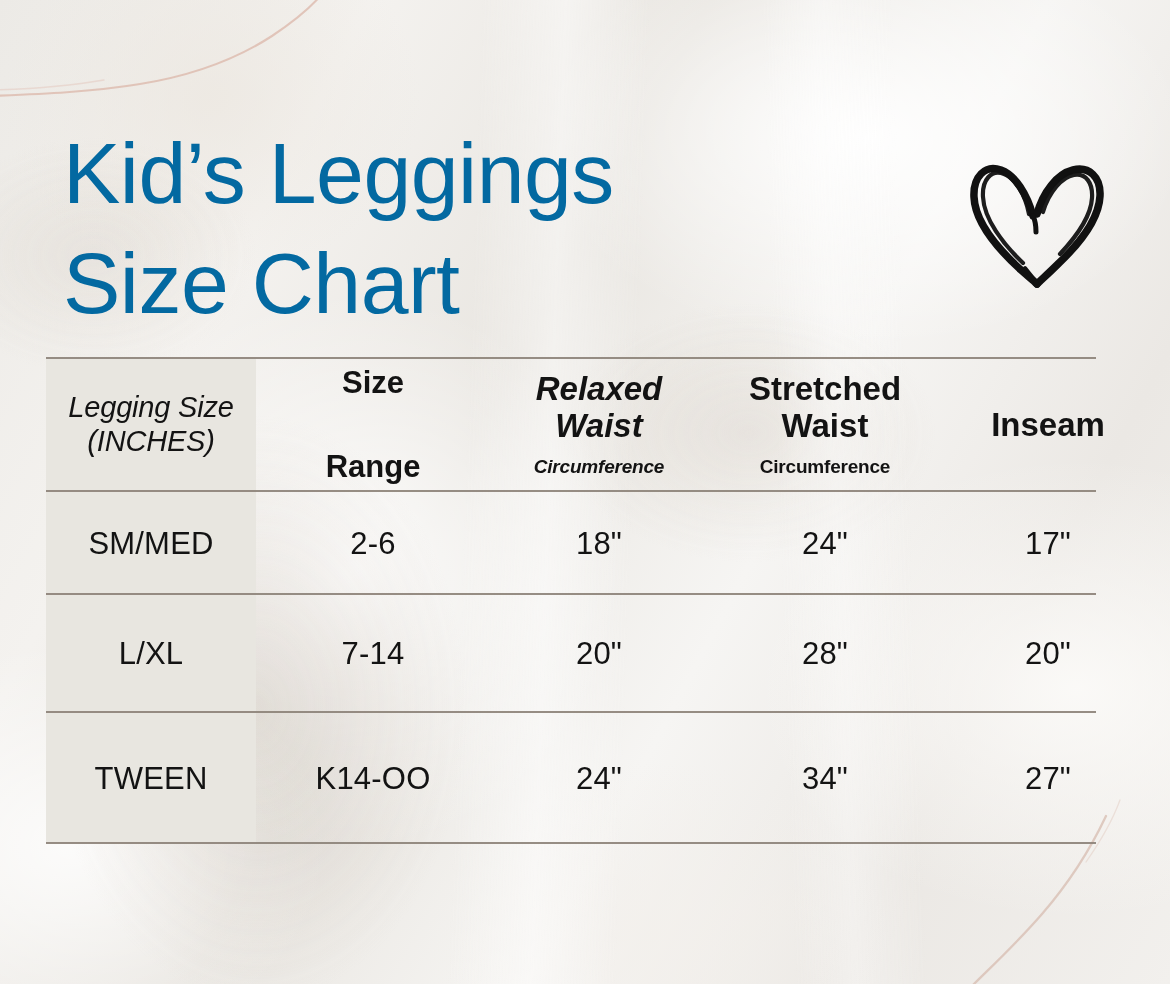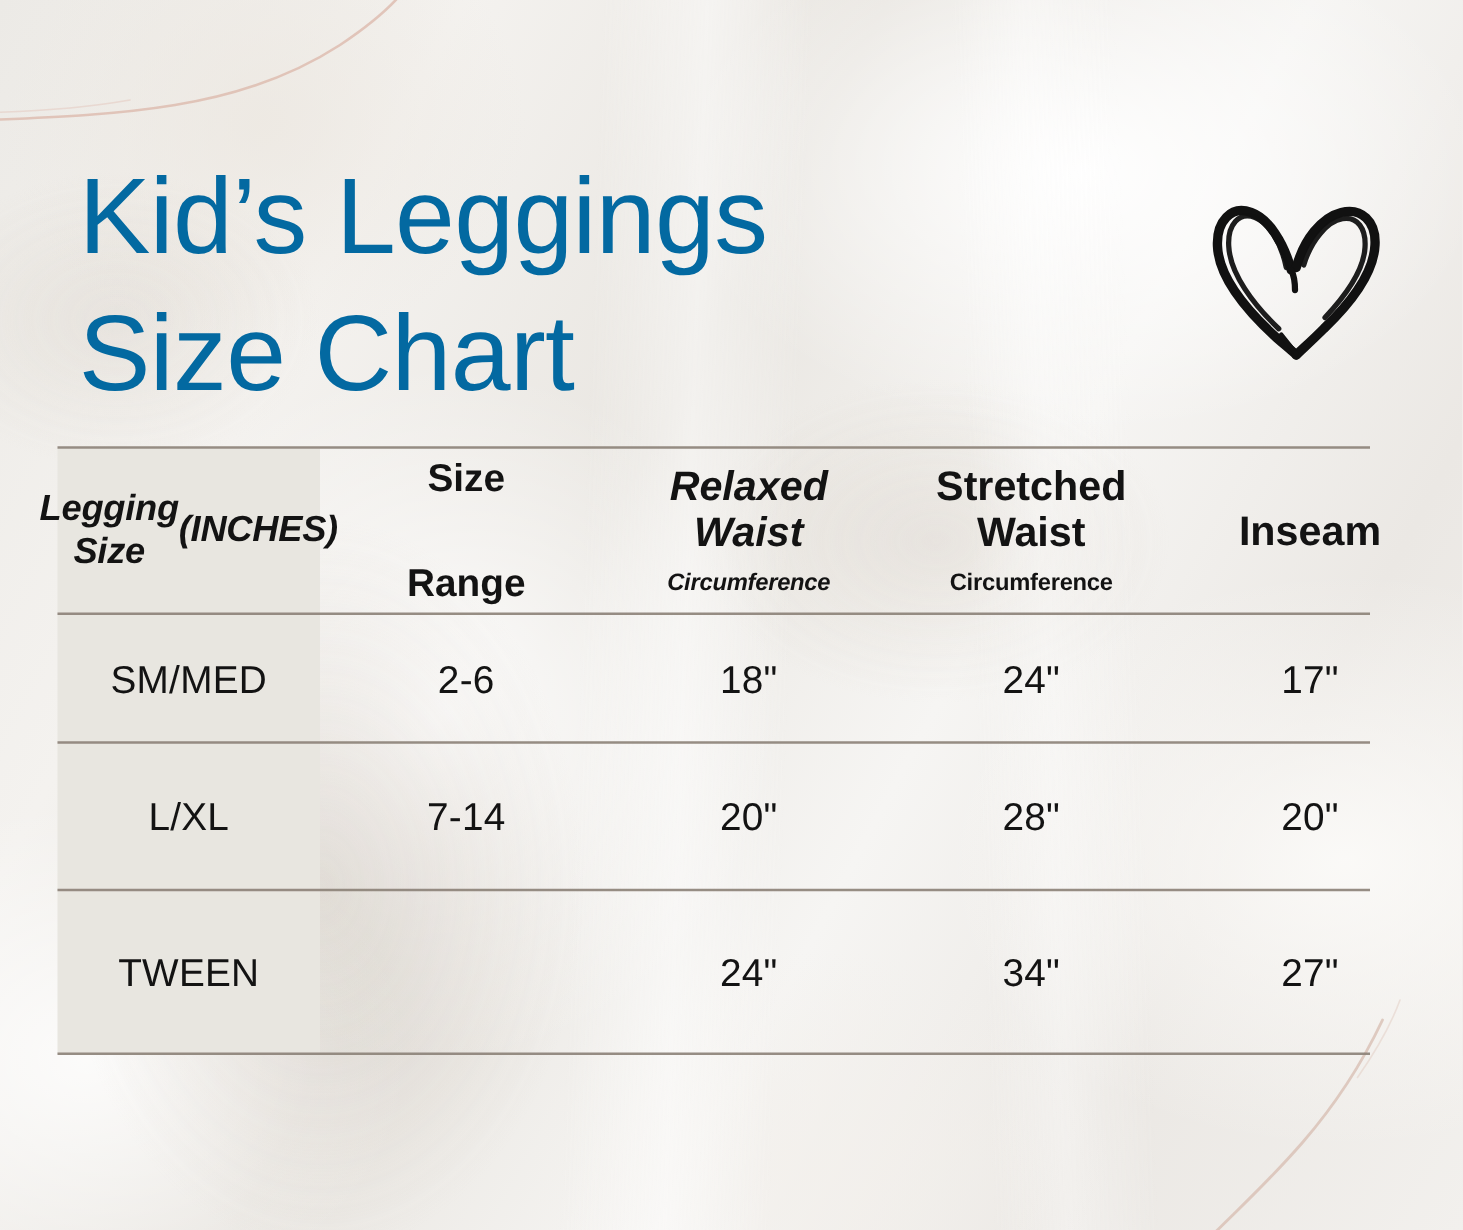--- a/index.html
+++ b/index.html
@@ -126,21 +126,22 @@
     justify-content: center;
     text-align: center;
     color: #131313;
   }
 
   
   .hdr { top: 2px; height: 131px; }
 
   .h-legging {
     left: 0; width: 210px;
-    font-weight: bold;
+    flex-direction: column;
+    font-weight: normal;
     font-style: italic;
     font-size: 29px;
     line-height: 1.16;
     letter-spacing: -0.2px;
   }
   .h-range {
     left: 214px; width: 226px;
     flex-direction: column;
     font-weight: bold;
     font-size: 31px;
@@ -262,19 +263,20 @@
       <div class="cell body-row row1 c-stretch">24"</div>
       <div class="cell body-row row1 c-inseam">17"</div>
 
       <div class="cell body-row row2 c-size">L/XL</div>
       <div class="cell body-row row2 c-range">7-14</div>
       <div class="cell body-row row2 c-relax">20"</div>
       <div class="cell body-row row2 c-stretch">28"</div>
       <div class="cell body-row row2 c-inseam">20"</div>
 
       <div class="cell body-row row3 c-size">TWEEN</div>
+      <div class="cell body-row row3 c-range">K14-OO</div>
       <div class="cell body-row row3 c-relax">24"</div>
       <div class="cell body-row row3 c-stretch">34"</div>
       <div class="cell body-row row3 c-inseam">27"</div>
 
     </div>
   </div>
 </div>
 
 </body></html>

